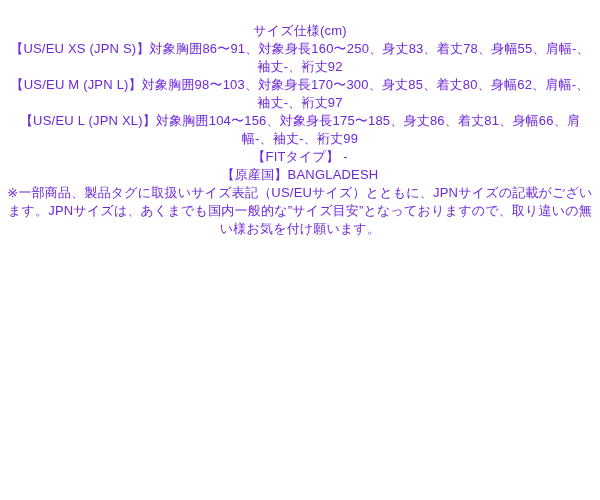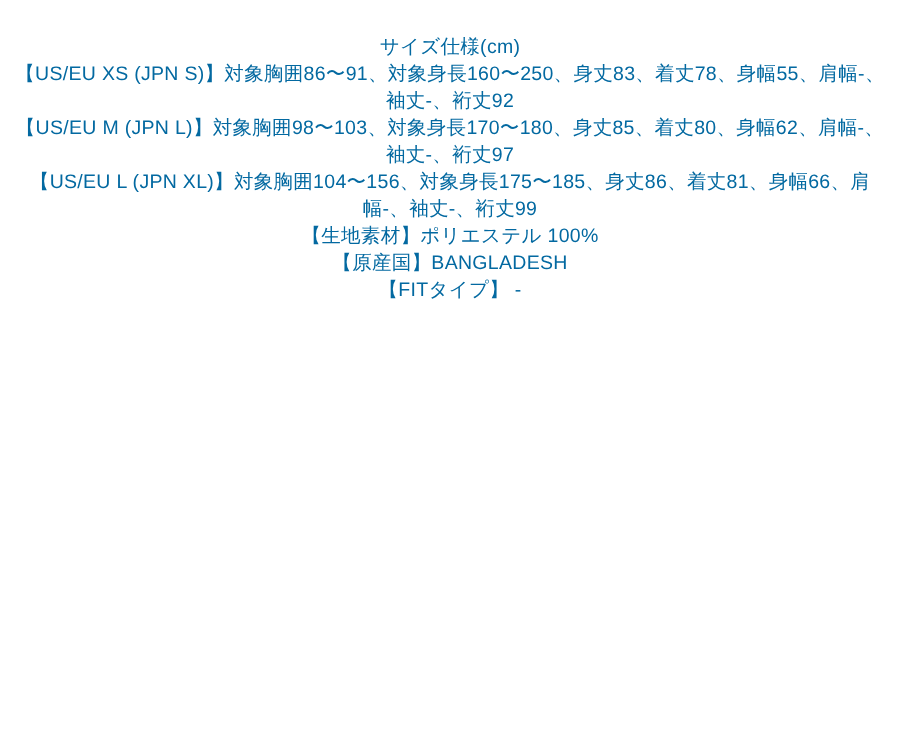--- a/index.html
+++ b/index.html
@@ -18,33 +18,33 @@
     line-height: 18px;
     text-align: center;
     font-weight: 500;
     letter-spacing: 0.2px;
   }
   .line { margin: 0; padding: 0; }
 </style>
 </head>
 <body style="background: rgb(255, 255, 255);">
 
-<div class="page" style="color: #0369a1;">
+<div class="page" style="color: #6d28d9;">
 
   <div>
     <p class="line">サイズ仕様(cm)</p>
     <div>
         <p class="line">【US/EU XS (JPN S)】対象胸囲86〜91、対象身長160〜250、身丈83、着丈78、身幅55、肩幅-、袖丈-、裄丈92</p>
-        <p class="line">【US/EU M (JPN L)】対象胸囲98〜103、対象身長170〜180、身丈85、着丈80、身幅62、肩幅-、袖丈-、裄丈97</p>
+        <p class="line">【US/EU M (JPN L)】対象胸囲98〜103、対象身長170〜300、身丈85、着丈80、身幅62、肩幅-、袖丈-、裄丈97</p>
         <p class="line">【US/EU L (JPN XL)】対象胸囲104〜156、対象身長175〜185、身丈86、着丈81、身幅66、肩幅-、袖丈-、裄丈99</p>
       </div>
   </div>
 
   <div>
-      <p class="line">【生地素材】ポリエステル 100%</p>
+      <p class="line">【FITタイプ】 -</p>
       <p class="line">【原産国】BANGLADESH</p>
-      <p class="line">【FITタイプ】 -</p>
     </div>
 
   <div>
+      <p class="line">※一部商品、製品タグに取扱いサイズ表記（US/EUサイズ）とともに、JPNサイズの記載がございます。JPNサイズは、あくまでも国内一般的な”サイズ目安”となっておりますので、取り違いの無い様お気を付け願います。</p>
     </div>
 
 </div>
 
 </body></html>

